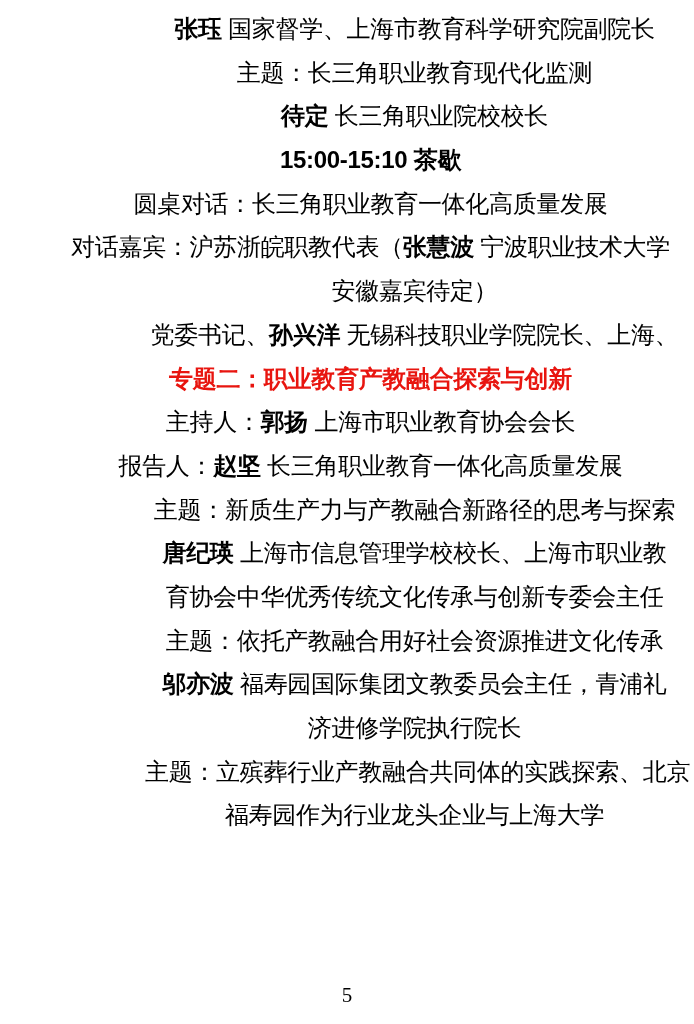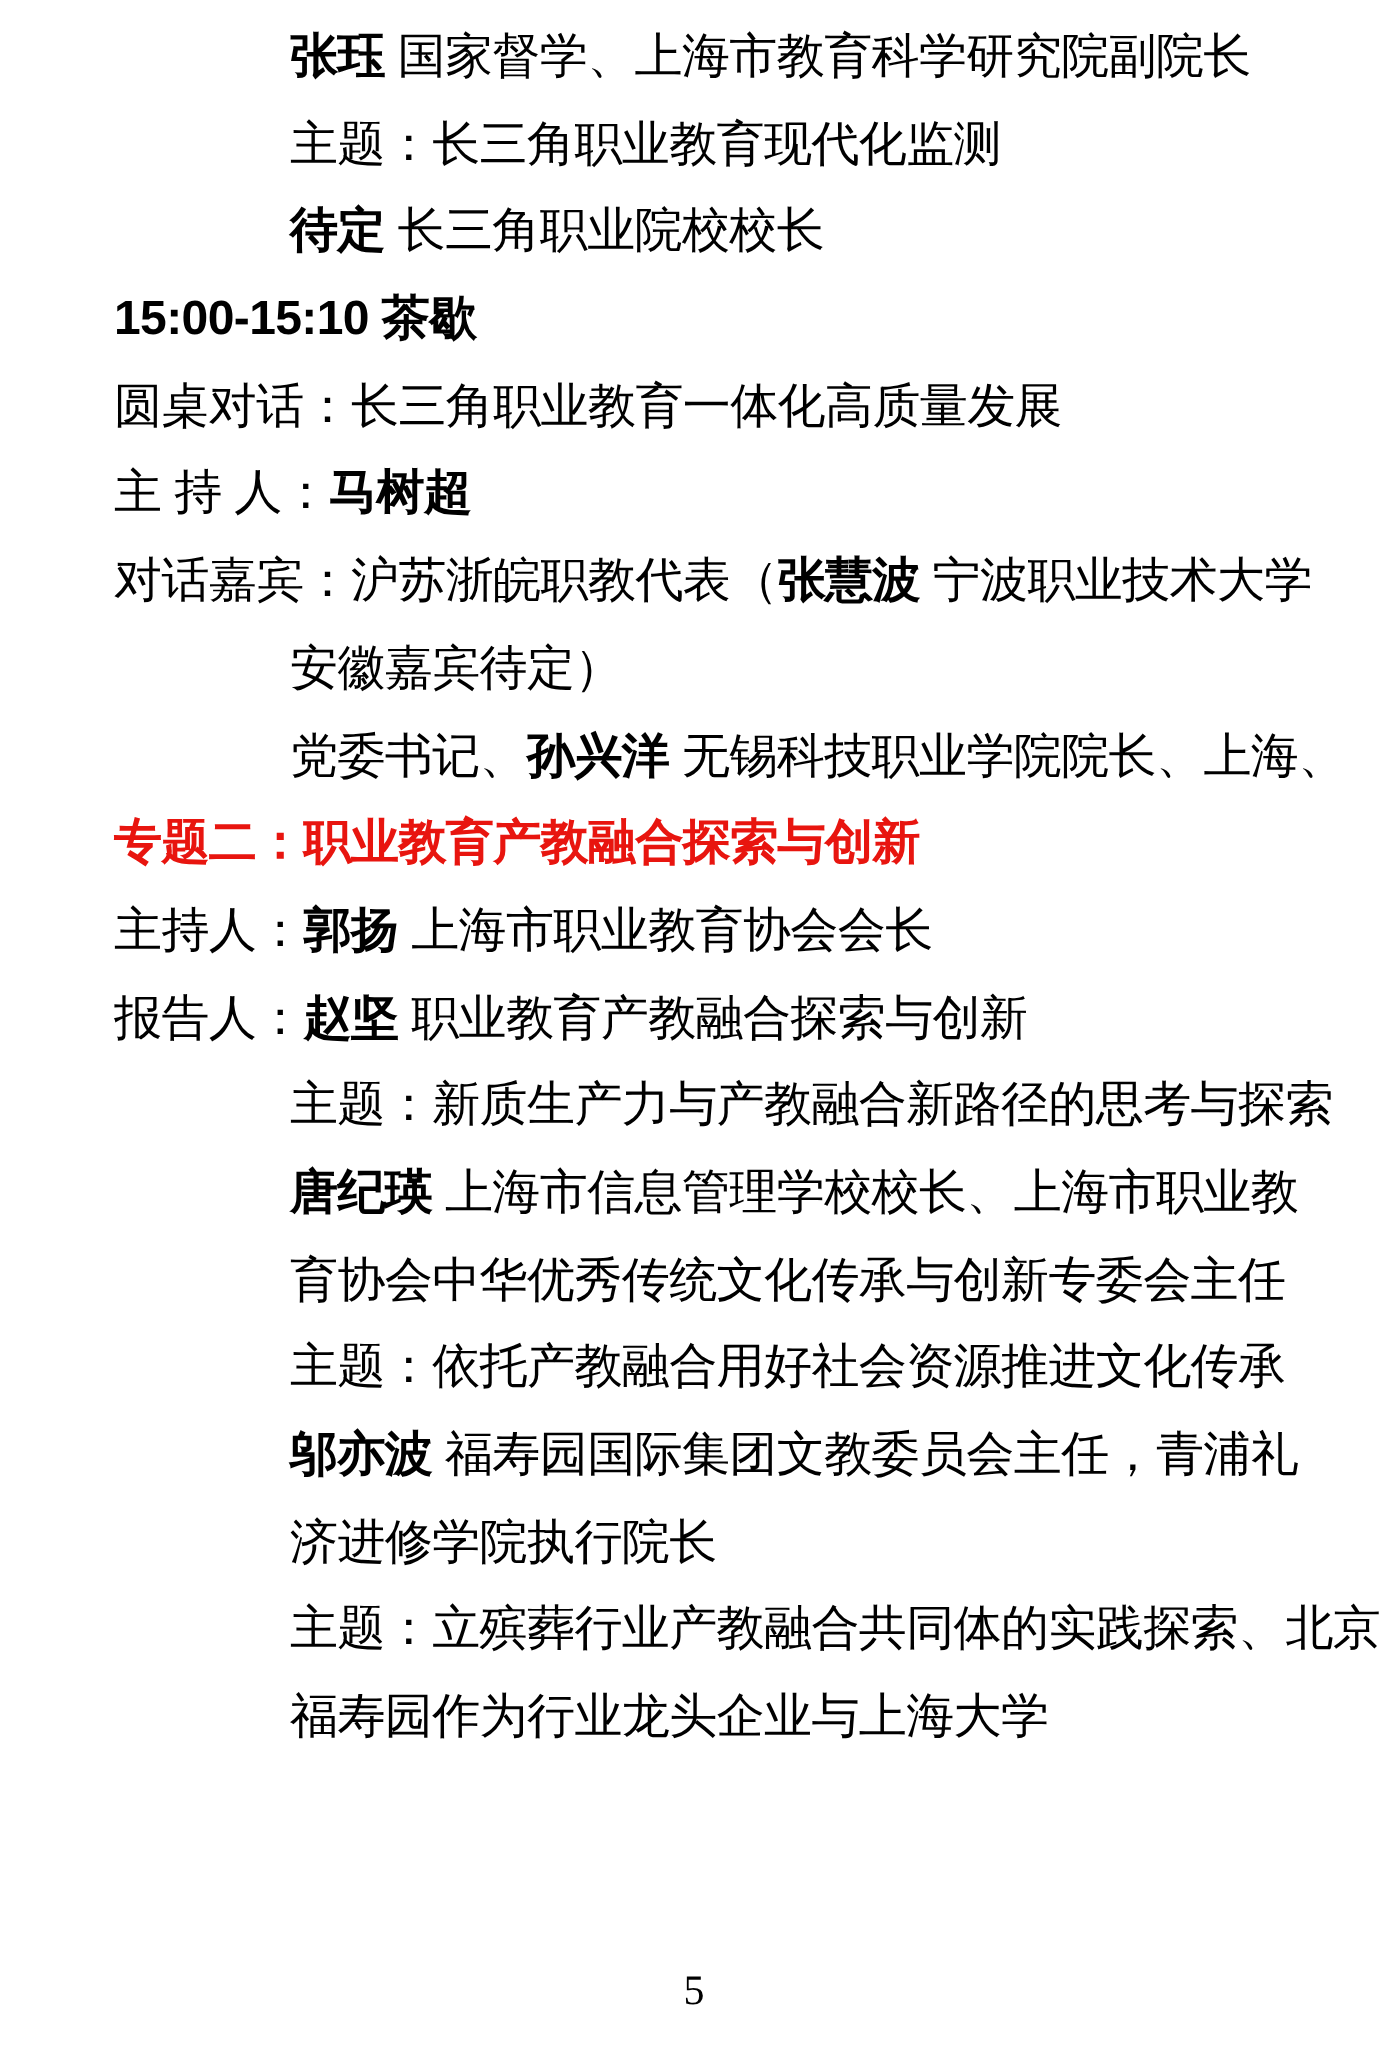--- a/index.html
+++ b/index.html
@@ -21,20 +21,21 @@
     left: 57px;
     right: 10px;
   }
   .line {
     font-size: 24px;
     line-height: 43.7px;
     height: 43.7px;
     color: #000000;
     white-space: nowrap;
     letter-spacing: -0.3px;
+    text-align: center;
   }
   .line.indent {
     padding-left: 88px;
   }
   .seg-bold {
     font-weight: bold;
   }
   .footer {
     position: absolute;
     left: 0;
@@ -51,27 +52,26 @@
 </head>
 <body>
 
 <div class="page">
   <div class="content">
       <div class="line indent"><span class="seg-bold">张珏</span><span> 国家督学、上海市教育科学研究院副院长</span></div>
       <div class="line indent"><span>主题：长三角职业教育现代化监测</span></div>
       <div class="line indent"><span class="seg-bold">待定</span><span> 长三角职业院校校长</span></div>
       <div class="line"><span class="seg-bold">15:00-15:10 茶歇</span></div>
       <div class="line"><span>圆桌对话：长三角职业教育一体化高质量发展</span></div>
-      <div class="line"><span>主 持 人：</span><span class="seg-bold">马树超</span></div>
       <div class="line"><span>对话嘉宾：沪苏浙皖职教代表（</span><span class="seg-bold">张慧波</span><span> 宁波职业技术大学</span></div>
       <div class="line indent"><span>安徽嘉宾待定）</span></div>
       <div class="line indent"><span>党委书记、</span><span class="seg-bold">孙兴洋</span><span> 无锡科技职业学院院长、上海、</span></div>
       <div class="line"><span class="seg-bold" style="color: rgb(232, 21, 15);">专题二：职业教育产教融合探索与创新</span></div>
       <div class="line"><span>主持人：</span><span class="seg-bold">郭扬</span><span> 上海市职业教育协会会长</span></div>
-      <div class="line"><span>报告人：</span><span class="seg-bold">赵坚</span><span> 职业教育产教融合探索与创新</span></div>
+      <div class="line"><span>报告人：</span><span class="seg-bold">赵坚</span><span> 长三角职业教育一体化高质量发展</span></div>
       <div class="line indent"><span>主题：新质生产力与产教融合新路径的思考与探索</span></div>
       <div class="line indent"><span class="seg-bold">唐纪瑛</span><span> 上海市信息管理学校校长、上海市职业教</span></div>
       <div class="line indent"><span>育协会中华优秀传统文化传承与创新专委会主任</span></div>
       <div class="line indent"><span>主题：依托产教融合用好社会资源推进文化传承</span></div>
       <div class="line indent"><span class="seg-bold">邬亦波</span><span> 福寿园国际集团文教委员会主任，青浦礼</span></div>
       <div class="line indent"><span>济进修学院执行院长</span></div>
       <div class="line indent"><span>主题：立殡葬行业产教融合共同体的实践探索、北京</span></div>
       <div class="line indent"><span>福寿园作为行业龙头企业与上海大学</span></div>
     </div>
   <div class="footer">

